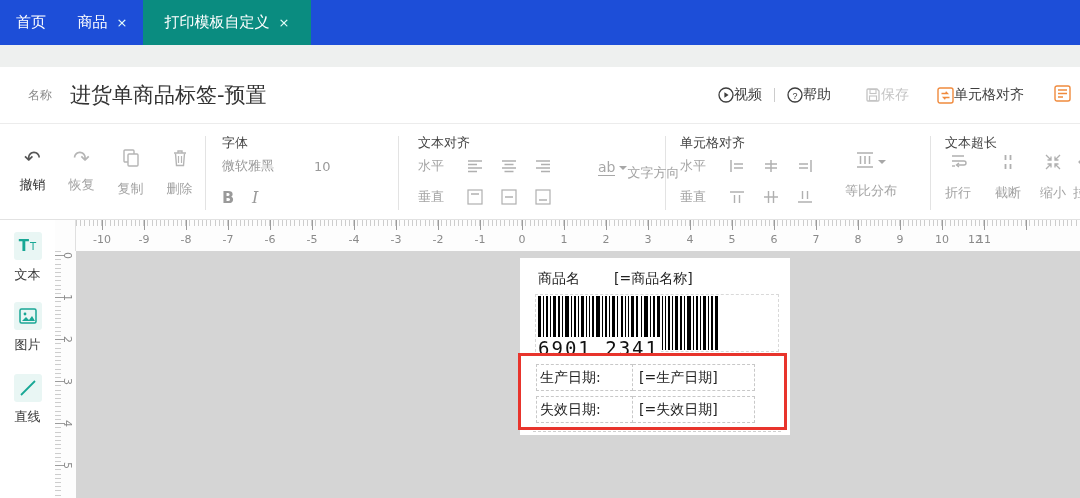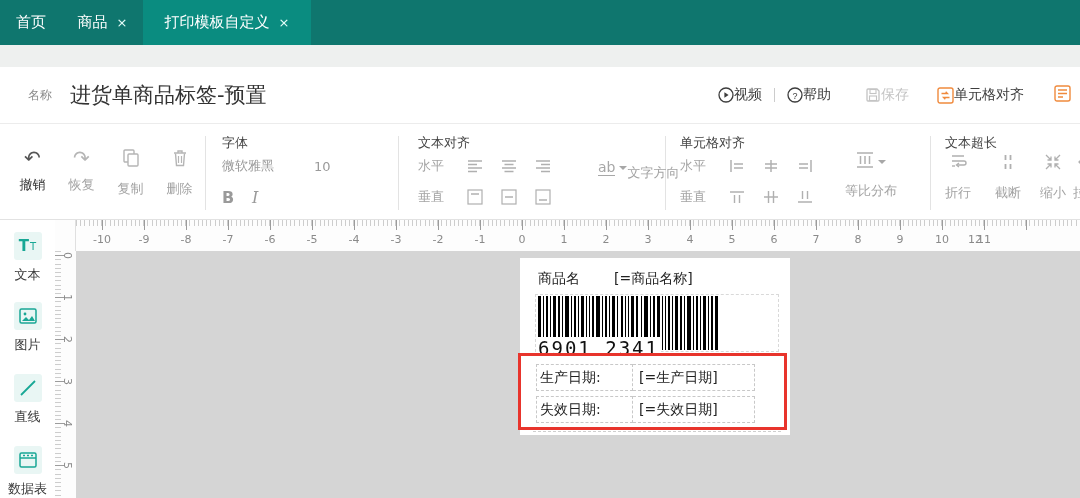--- a/index.html
+++ b/index.html
@@ -1,19 +1,19 @@
 <!DOCTYPE html>
 <html><head>
 <meta charset="utf-8">
 <style>
   *{box-sizing:border-box;margin:0;padding:0}
   html,body{width:1080px;height:498px;overflow:hidden;background:#fff;
     font-family:"DejaVu Sans","Liberation Sans",sans-serif;-webkit-font-smoothing:antialiased}
   
-  .tabbar{height:45px;background:#0f766e;display:flex;align-items:stretch}
+  .tabbar{height:45px;background:#1d4ed8;display:flex;align-items:stretch}
   .tab{display:flex;align-items:center;justify-content:center;gap:9px;color:#fff;font-size:15px;cursor:pointer}
   .tab.t0{width:62px}.tab.t1{width:81px}.tab.t2{width:168px}
   .tab.active{background:#0a8c80}
   .tab .x{font-size:13px;color:#e8fffb;line-height:1}
   
   .strip{height:22px;background:#eef0ef}
   
   .titlerow{height:57px;background:#fff;display:flex;align-items:center;border-bottom:1px solid #ececec;position:relative}
   .name-lbl{font-size:12px;color:#8a8a8a;margin-left:28px}
   .doc-title{font-size:21px;color:#333;margin-left:18px;font-weight:400}
@@ -371,30 +371,20 @@
     <div class="tool-item" style="top:82px">
       <span class="tool-box">
         <svg width="18" height="16" viewBox="0 0 18 16">
             <rect x="1" y="1" width="16" height="14" rx="1.5" fill="none" stroke="#18a795" stroke-width="1.5"></rect>
             <circle cx="6" cy="6" r="1.4" fill="#18a795"></circle>
             <path d="M3 13 l4-4 3 3 3-4 3 5 Z" fill="#18a795"></path>
           </svg>
       </span>
       <span class="tool-lab">图片</span>
     </div>
-    <div class="tool-item" style="top:226px">
-      <span class="tool-box">
-        <svg width="18" height="16" viewBox="0 0 18 16">
-            <rect x="1" y="1" width="16" height="14" rx="1.5" fill="none" stroke="#18a795" stroke-width="1.5"></rect>
-            <path d="M1 6 h16" stroke="#18a795" stroke-width="1.5"></path>
-            <path d="M4 3.5 h2 M8 3.5 h2 M12 3.5 h2" stroke="#18a795" stroke-width="1.6"></path>
-          </svg>
-      </span>
-      <span class="tool-lab">数据表</span>
-    </div>
   </div>
 
   <div class="corner"></div>
   <div class="hruler">
       <i class="htick" style="left: 26px;"></i>
       <span class="hlab" style="left: 26px;">-10</span>
       <i class="htick" style="left: 68px;"></i>
       <span class="hlab" style="left: 68px;">-9</span>
       <i class="htick" style="left: 110px;"></i>
       <span class="hlab" style="left: 110px;">-8</span>

